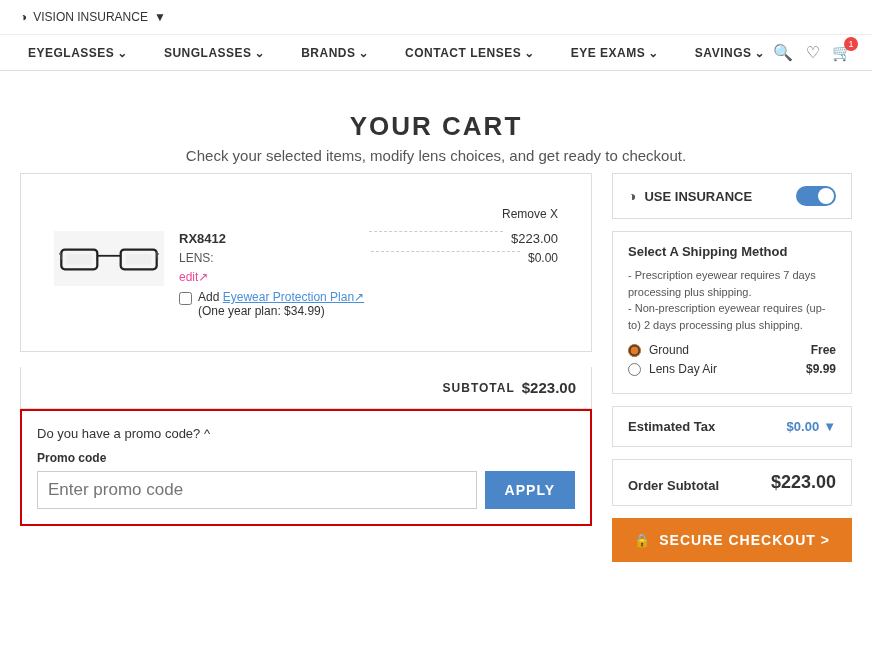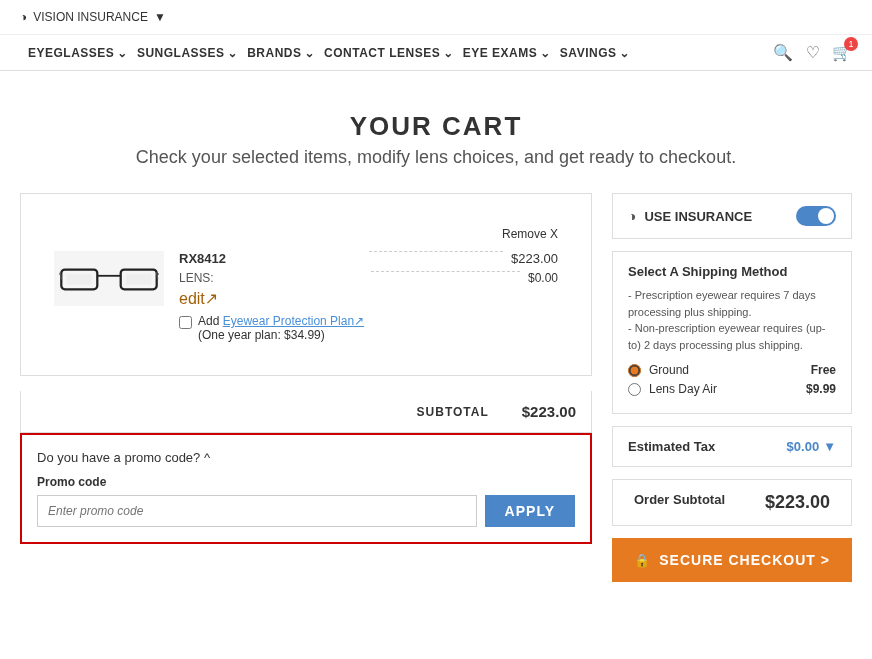--- a/index.html
+++ b/index.html
@@ -15,41 +15,41 @@
     .vision-insurance-btn {
       display: flex; align-items: center; gap: 6px; font-size: 12px;
       color: #333; cursor: pointer; border: none; background: none;
     }
 
     
     .nav {
       display: flex; align-items: center; justify-content: space-between;
       padding: 8px 20px; border-bottom: 1px solid #ddd; background: #fff;
     }
-    .nav-links { display: flex; gap: 9px; list-style: none; padding-left: 8px; }
+    .nav-links { display: flex; gap: 36px; list-style: none; padding-left: 8px; }
     .nav-links li a {
       text-decoration: none; color: #333; font-size: 12px; font-weight: 600;
       text-transform: uppercase; letter-spacing: 0.5px;
       display: flex; align-items: center; gap: 3px;
     }
     .nav-icons { display: flex; align-items: center; gap: 12px; }
     .nav-icon { cursor: pointer; font-size: 16px; color: #555; position: relative; }
     .cart-badge {
       position: absolute; top: -6px; right: -6px;
       background: #e44; color: #fff; border-radius: 50%;
       width: 14px; height: 14px; font-size: 9px;
       display: flex; align-items: center; justify-content: center;
     }
 
     
     .page-content { max-width: 872px; margin: 0 auto; padding: 20px 20px 40px; }
 
     .cart-title { text-align: center; padding: 20px 0 5px; }
     .cart-title h1 { font-size: 26px; font-weight: 900; letter-spacing: 2px; text-transform: uppercase; }
-    .cart-subtitle { text-align: center; font-size: 18px; color: #555; margin-bottom: 25px; }
+    .cart-subtitle { text-align: center; font-size: 15px; color: #555; margin-bottom: 9px; }
 
     
     .cart-layout { display: flex; gap: 20px; align-items: flex-start; }
     .cart-main { flex: 1; }
     .cart-sidebar { width: 240px; flex-shrink: 0; }
 
     
     .cart-items-box { border: 1px solid #ddd; padding: 33px; margin-bottom: 15px; }
     .remove-row { text-align: right; font-size: 12px; color: #333; margin-bottom: 10px; }
     .item-row { display: flex; align-items: flex-start; gap: 15px; }
@@ -59,44 +59,44 @@
       overflow: hidden;
     }
     .glasses-svg { width: 100px; height: 45px; }
     .item-details { flex: 1; }
     .item-name-row { display: flex; justify-content: space-between; margin-bottom: 5px; }
     .item-name { font-weight: 700; font-size: 13px; }
     .item-price { font-size: 13px; }
     .item-lens-row { display: flex; justify-content: space-between; margin-bottom: 4px; }
     .item-lens-label { font-size: 12px; color: #555; }
     .item-lens-price { font-size: 12px; }
-    .item-edit a { font-size: 16px; color: #a16207; text-decoration: none; }
+    .item-edit a { font-size: 12px; color: #ec4899; text-decoration: none; }
     .item-protection { display: flex; align-items: flex-start; gap: 6px; margin-top: 6px; }
     .item-protection input[type=checkbox] { margin-top: 2px; }
     .item-protection label { font-size: 12px; color: #333; }
     .item-protection label a { color: #4a90d9; }
 
     .subtotal-row {
       display: flex; justify-content: flex-end; align-items: center;
       padding: 12px 15px; border: 1px solid #ddd; border-top: none;
-      font-weight: 700; font-size: 14px; gap: 33px;
+      font-weight: 700; font-size: 14px; gap: 7px;
     }
     .subtotal-label { font-size: 12px; letter-spacing: 1px; text-transform: uppercase; }
     .subtotal-amount { font-size: 15px; font-weight: 700; }
 
     
     .promo-box {
       border: 2px solid #cc0000; padding: 15px; margin-bottom: 15px;
     }
     .promo-title { font-size: 13px; margin-bottom: 10px; }
     .promo-label { font-size: 12px; font-weight: 700; margin-bottom: 6px; }
     .promo-input-row { display: flex; gap: 8px; }
     .promo-input {
       flex: 1; border: 1px solid #ccc; padding: 8px 10px;
-      font-size: 12px; color: #0c4a6e; outline: none; font-style: italic;
+      font-size: 17px; color: #0c4a6e; outline: none;
     }
     .promo-apply-btn {
       background: #4a86c8; color: #fff; border: none; padding: 8px 20px;
       font-size: 14px; font-weight: 700; letter-spacing: 1px; cursor: pointer;
       text-transform: uppercase;
     }
 
     
     .insurance-box {
       border: 1px solid #ddd; padding: 12px 15px; margin-bottom: 12px;
@@ -122,22 +122,22 @@
     .shipping-option input[type=radio] { accent-color: #e57a20; }
 
     .tax-box {
       border: 1px solid #ddd; padding: 12px 15px; margin-bottom: 12px;
       display: flex; align-items: center; justify-content: space-between;
     }
     .tax-label { font-size: 13px; font-weight: 700; }
     .tax-value { display: flex; align-items: center; gap: 4px; font-size: 13px; color: #4a86c8; font-weight: 700; }
 
     .order-subtotal-box {
-      border: 1px solid #ddd; padding: 12px 21px; margin-bottom: 12px;
-      display: flex; align-items: flex-start; justify-content: space-between;
+      border: 1px solid #ddd; padding: 12px 15px; margin-bottom: 12px;
+      display: flex; align-items: flex-end; justify-content: space-between;
     }
     .order-subtotal-label { font-size: 13px; font-weight: 700; }
     .order-subtotal-value { font-size: 18px; font-weight: 700; }
 
     .checkout-btn {
       width: 100%; background: #e57a20; color: #fff; border: none;
       padding: 14px; font-size: 14px; font-weight: 700; letter-spacing: 1px;
       text-transform: uppercase; cursor: pointer; display: flex;
       align-items: center; justify-content: center; gap: 8px;
     }

